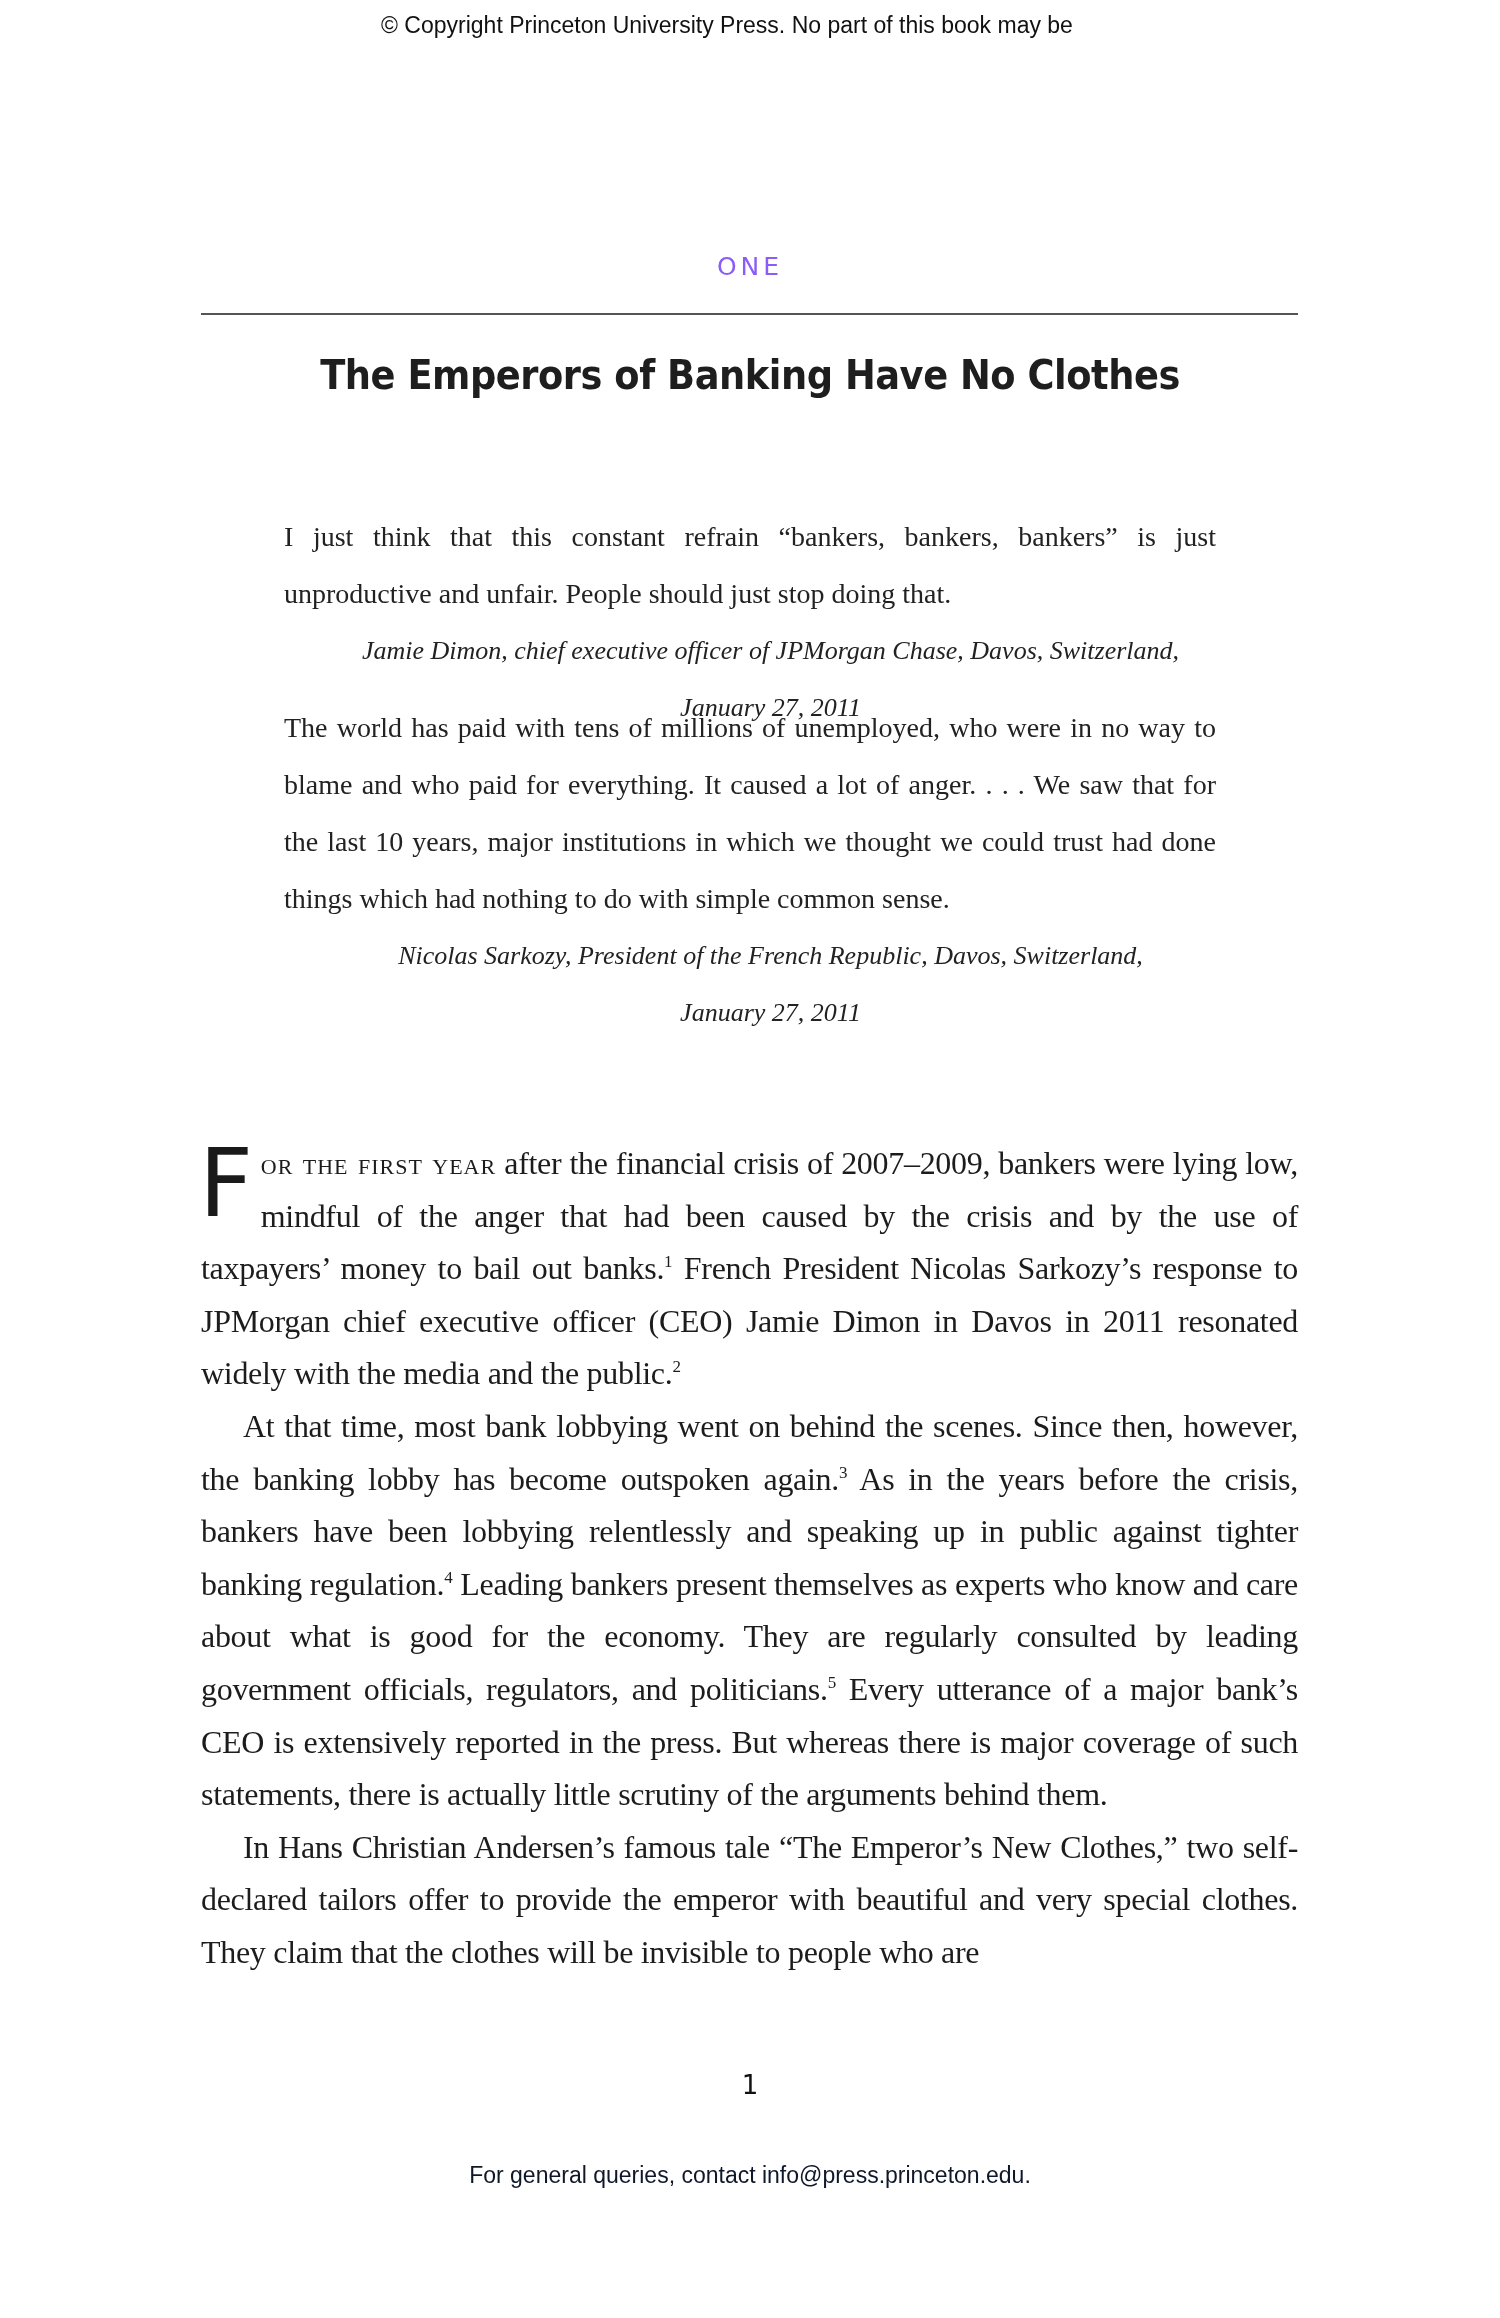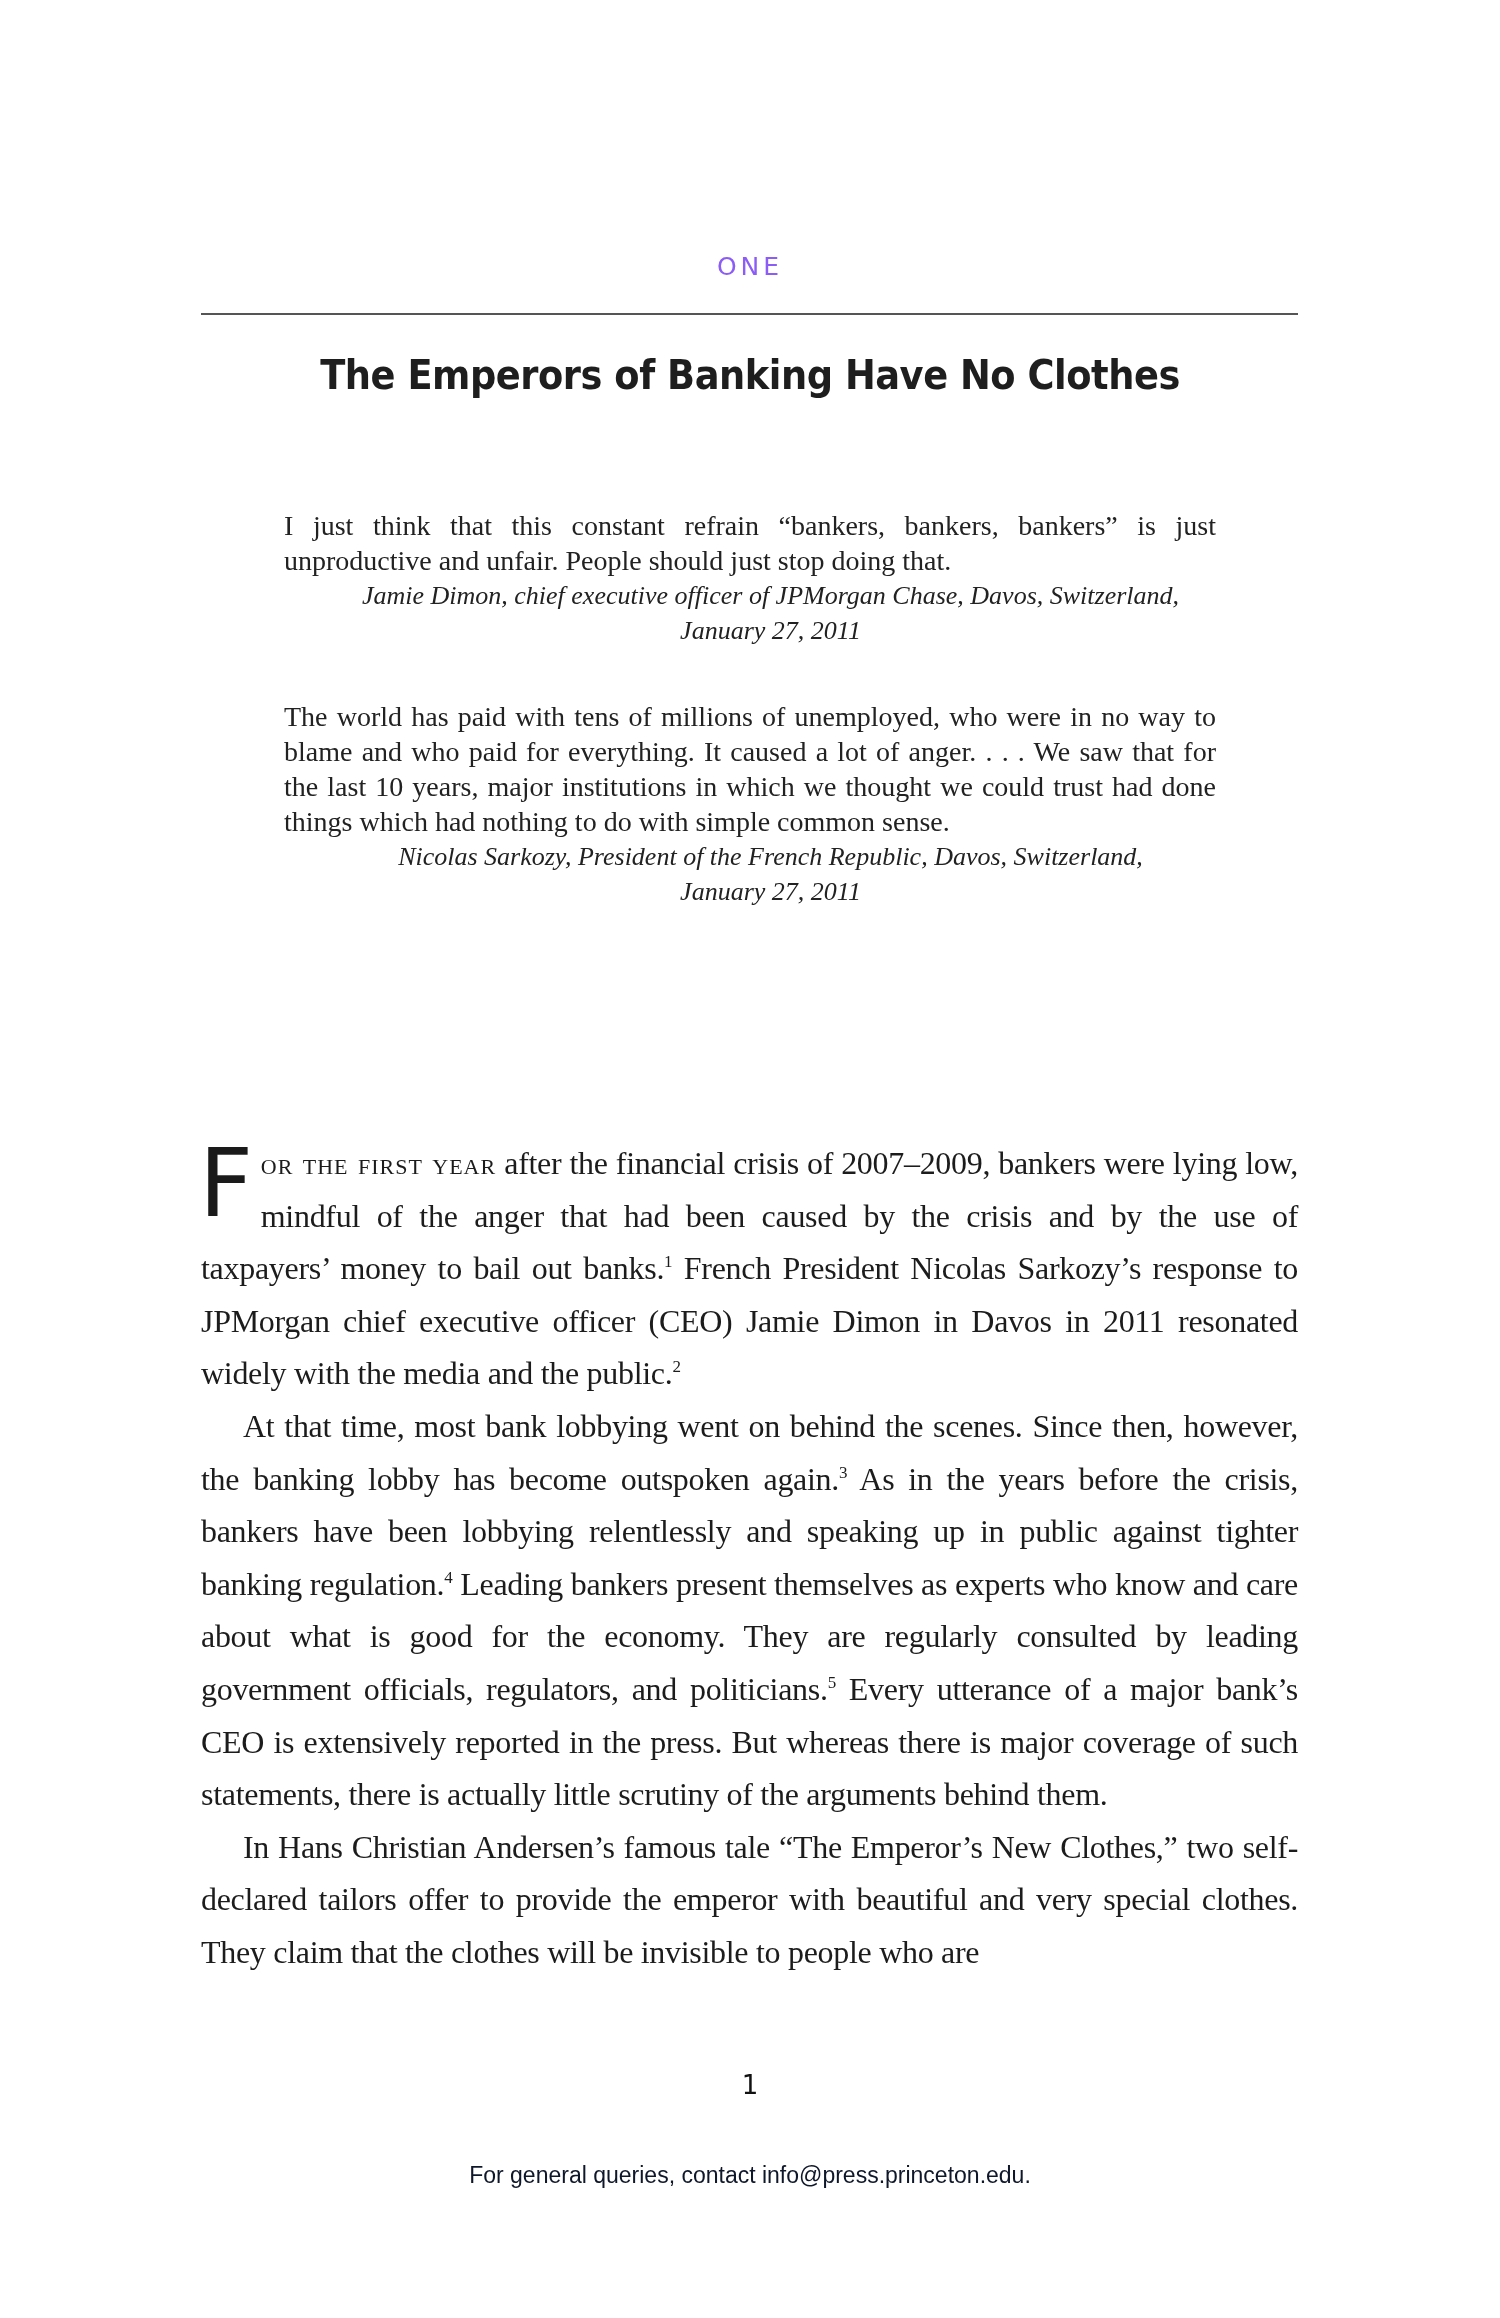--- a/index.html
+++ b/index.html
@@ -12,21 +12,21 @@
   .chapter-num {
     left:0; width:1500px; top:252px; text-align:center;
     font-family:"DejaVu Sans", sans-serif; font-size:25px; letter-spacing:4px; color:#8b5cf6;
   }
   .rule { left:201px; width:1097px; top:313px; height:0; border-top:2px solid #555; }
   .chapter-title {
     left:0; width:1500px; top:352px; text-align:center;
     font-family:"DejaVu Sans", sans-serif; font-weight:bold; font-size:40px; color:#1e1e1e;
     letter-spacing:-0.5px; transform:scaleX(0.92); transform-origin:center;
   }
-  .epigraph { left:284px; width:932px; font-family:"Liberation Serif", serif; font-size:28px; line-height:35px; color:#222; text-align:justify; }
+  .epigraph { left:284px; width:932px; font-family:"Liberation Serif", serif; font-size:28px; line-height:57px; color:#222; text-align:justify; }
   .epigraph p { margin:0; }
   .epigraph .attr { font-style:italic; padding-left:41px; font-size:26px; text-align:center; }
   .body-text {
     left:201px; width:1097px; top:1137px;
     font-family:"Liberation Serif", serif; font-size:32px; line-height:52.6px; color:#1c1c1c;
     text-align:justify; letter-spacing:-0.3px;
   }
   .body-text p { margin:0; text-indent:42px; }
   .body-text p.first { text-indent:0; }
   .dropcap {
@@ -35,20 +35,21 @@
   }
   .smallcaps { font-variant:small-caps; letter-spacing:1px; }
   sup { font-size:17px; line-height:0; vertical-align:super; }
   .page-number { left:0; width:1500px; top:2070px; text-align:center; font-family:"DejaVu Sans", sans-serif; font-size:26px; color:#111; }
   .footer { left:0; width:1500px; top:2162px; text-align:center; font-family:"Liberation Sans", sans-serif; font-size:23px; color:#0f172a; }
 </style>
 </head>
 <body>
 
 <div class="abs copyright">
+  <div>© Copyright Princeton University Press. No part of this book may be</div>
 </div>
 
 <div class="abs chapter-num">ONE</div>
 <div class="abs rule"></div>
 <div class="abs chapter-title">The Emperors of Banking Have No Clothes</div>
 
 <div class="abs epigraph" style="top:508px;">
   <p>I just think that this constant refrain “bankers, bankers, bankers” is just unproductive and unfair. People should just stop doing that.</p>
   <p class="attr">Jamie Dimon, chief executive officer of JPMorgan Chase, Davos, Switzerland,</p>
   <p class="attr">January 27, 2011</p>

